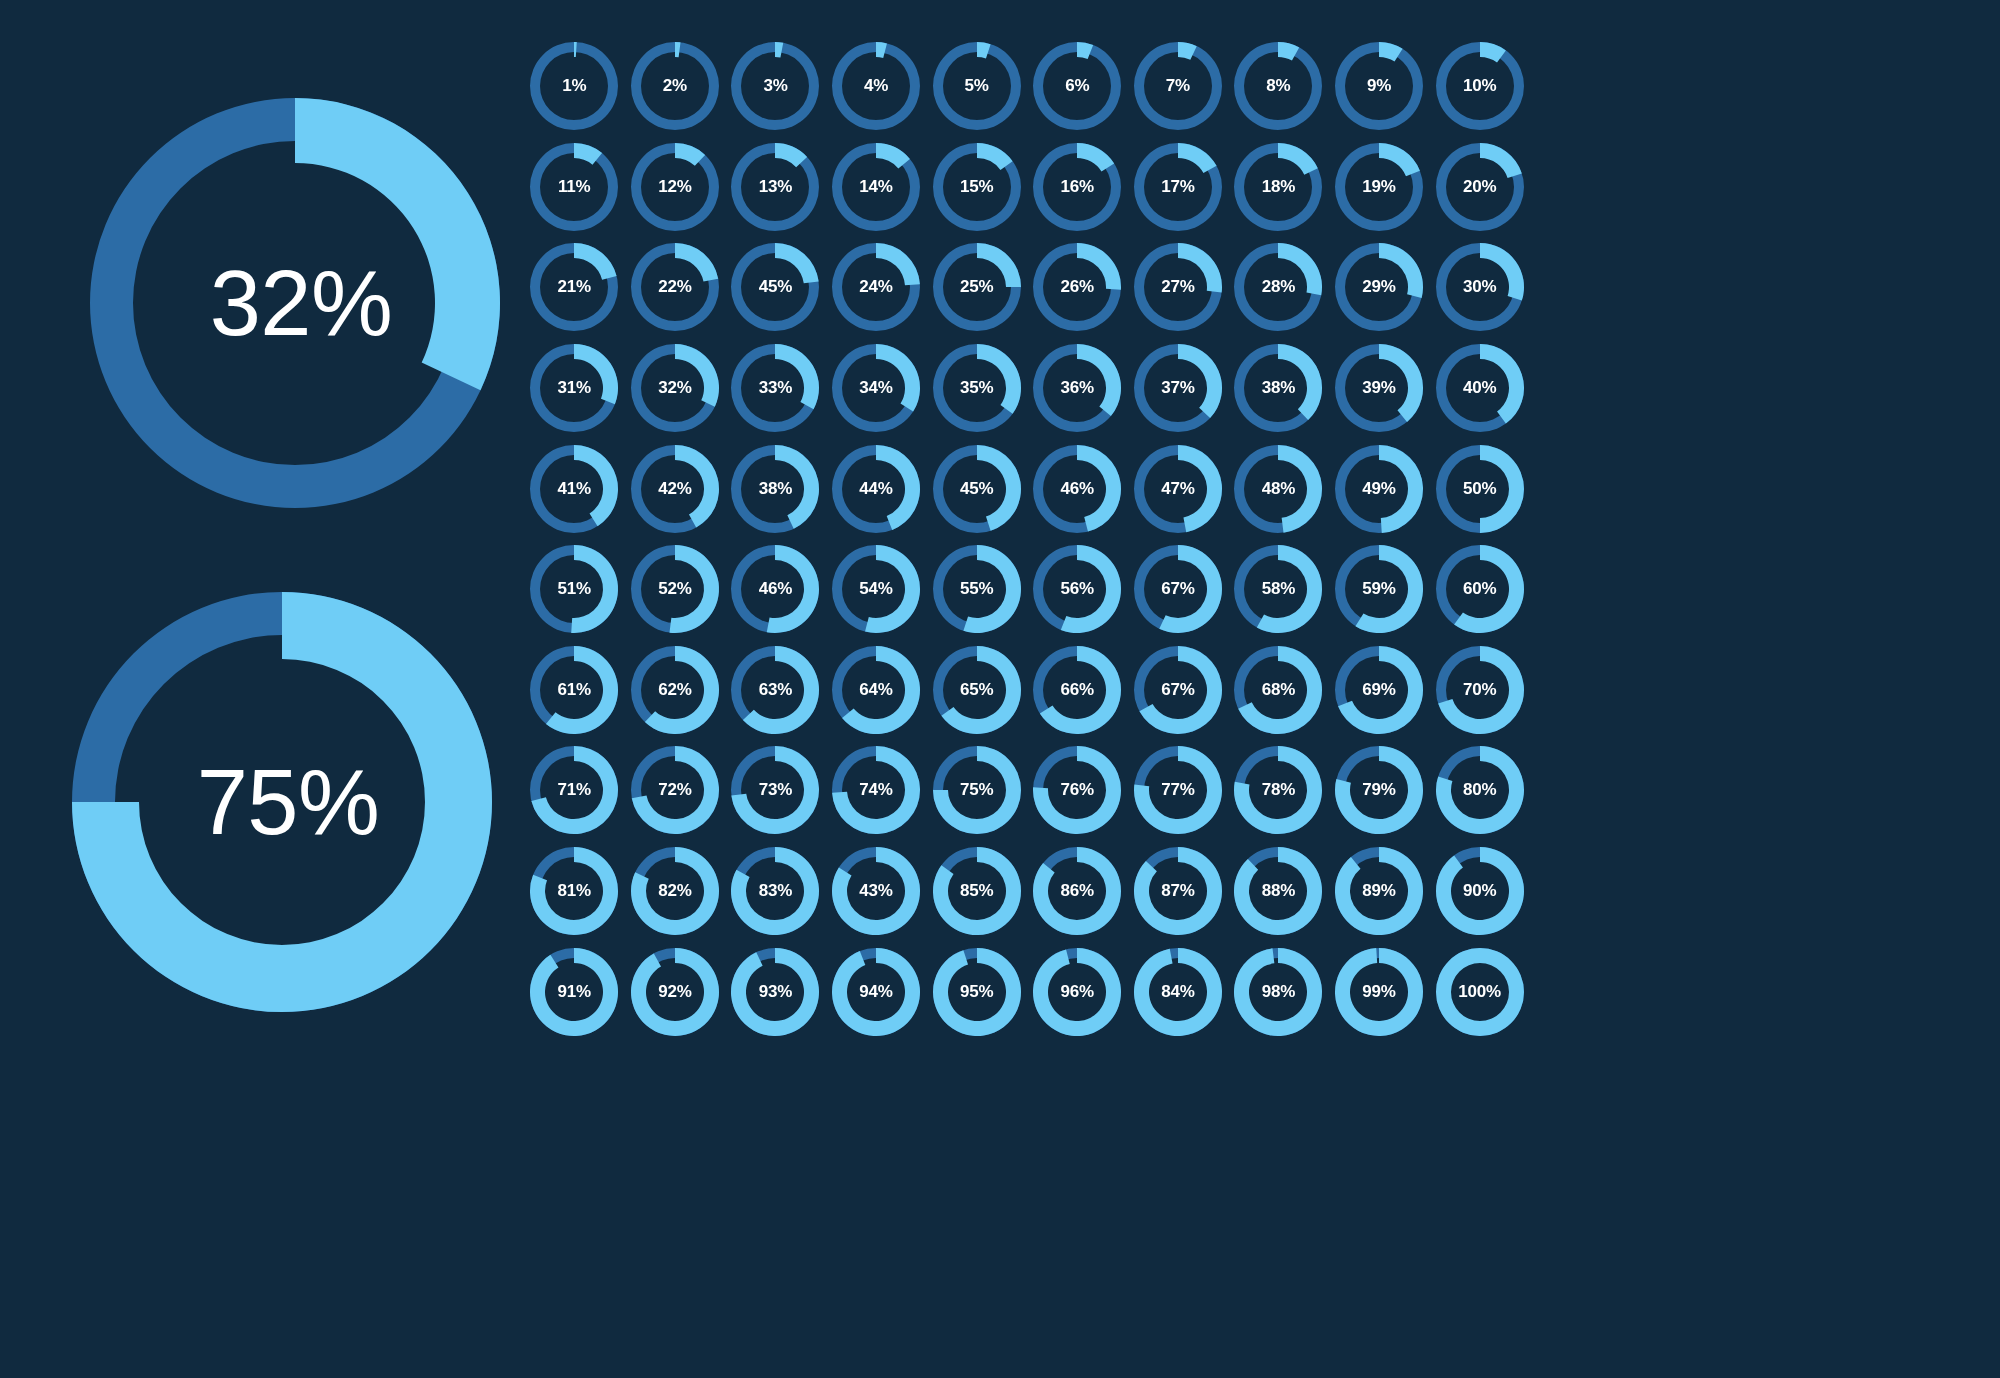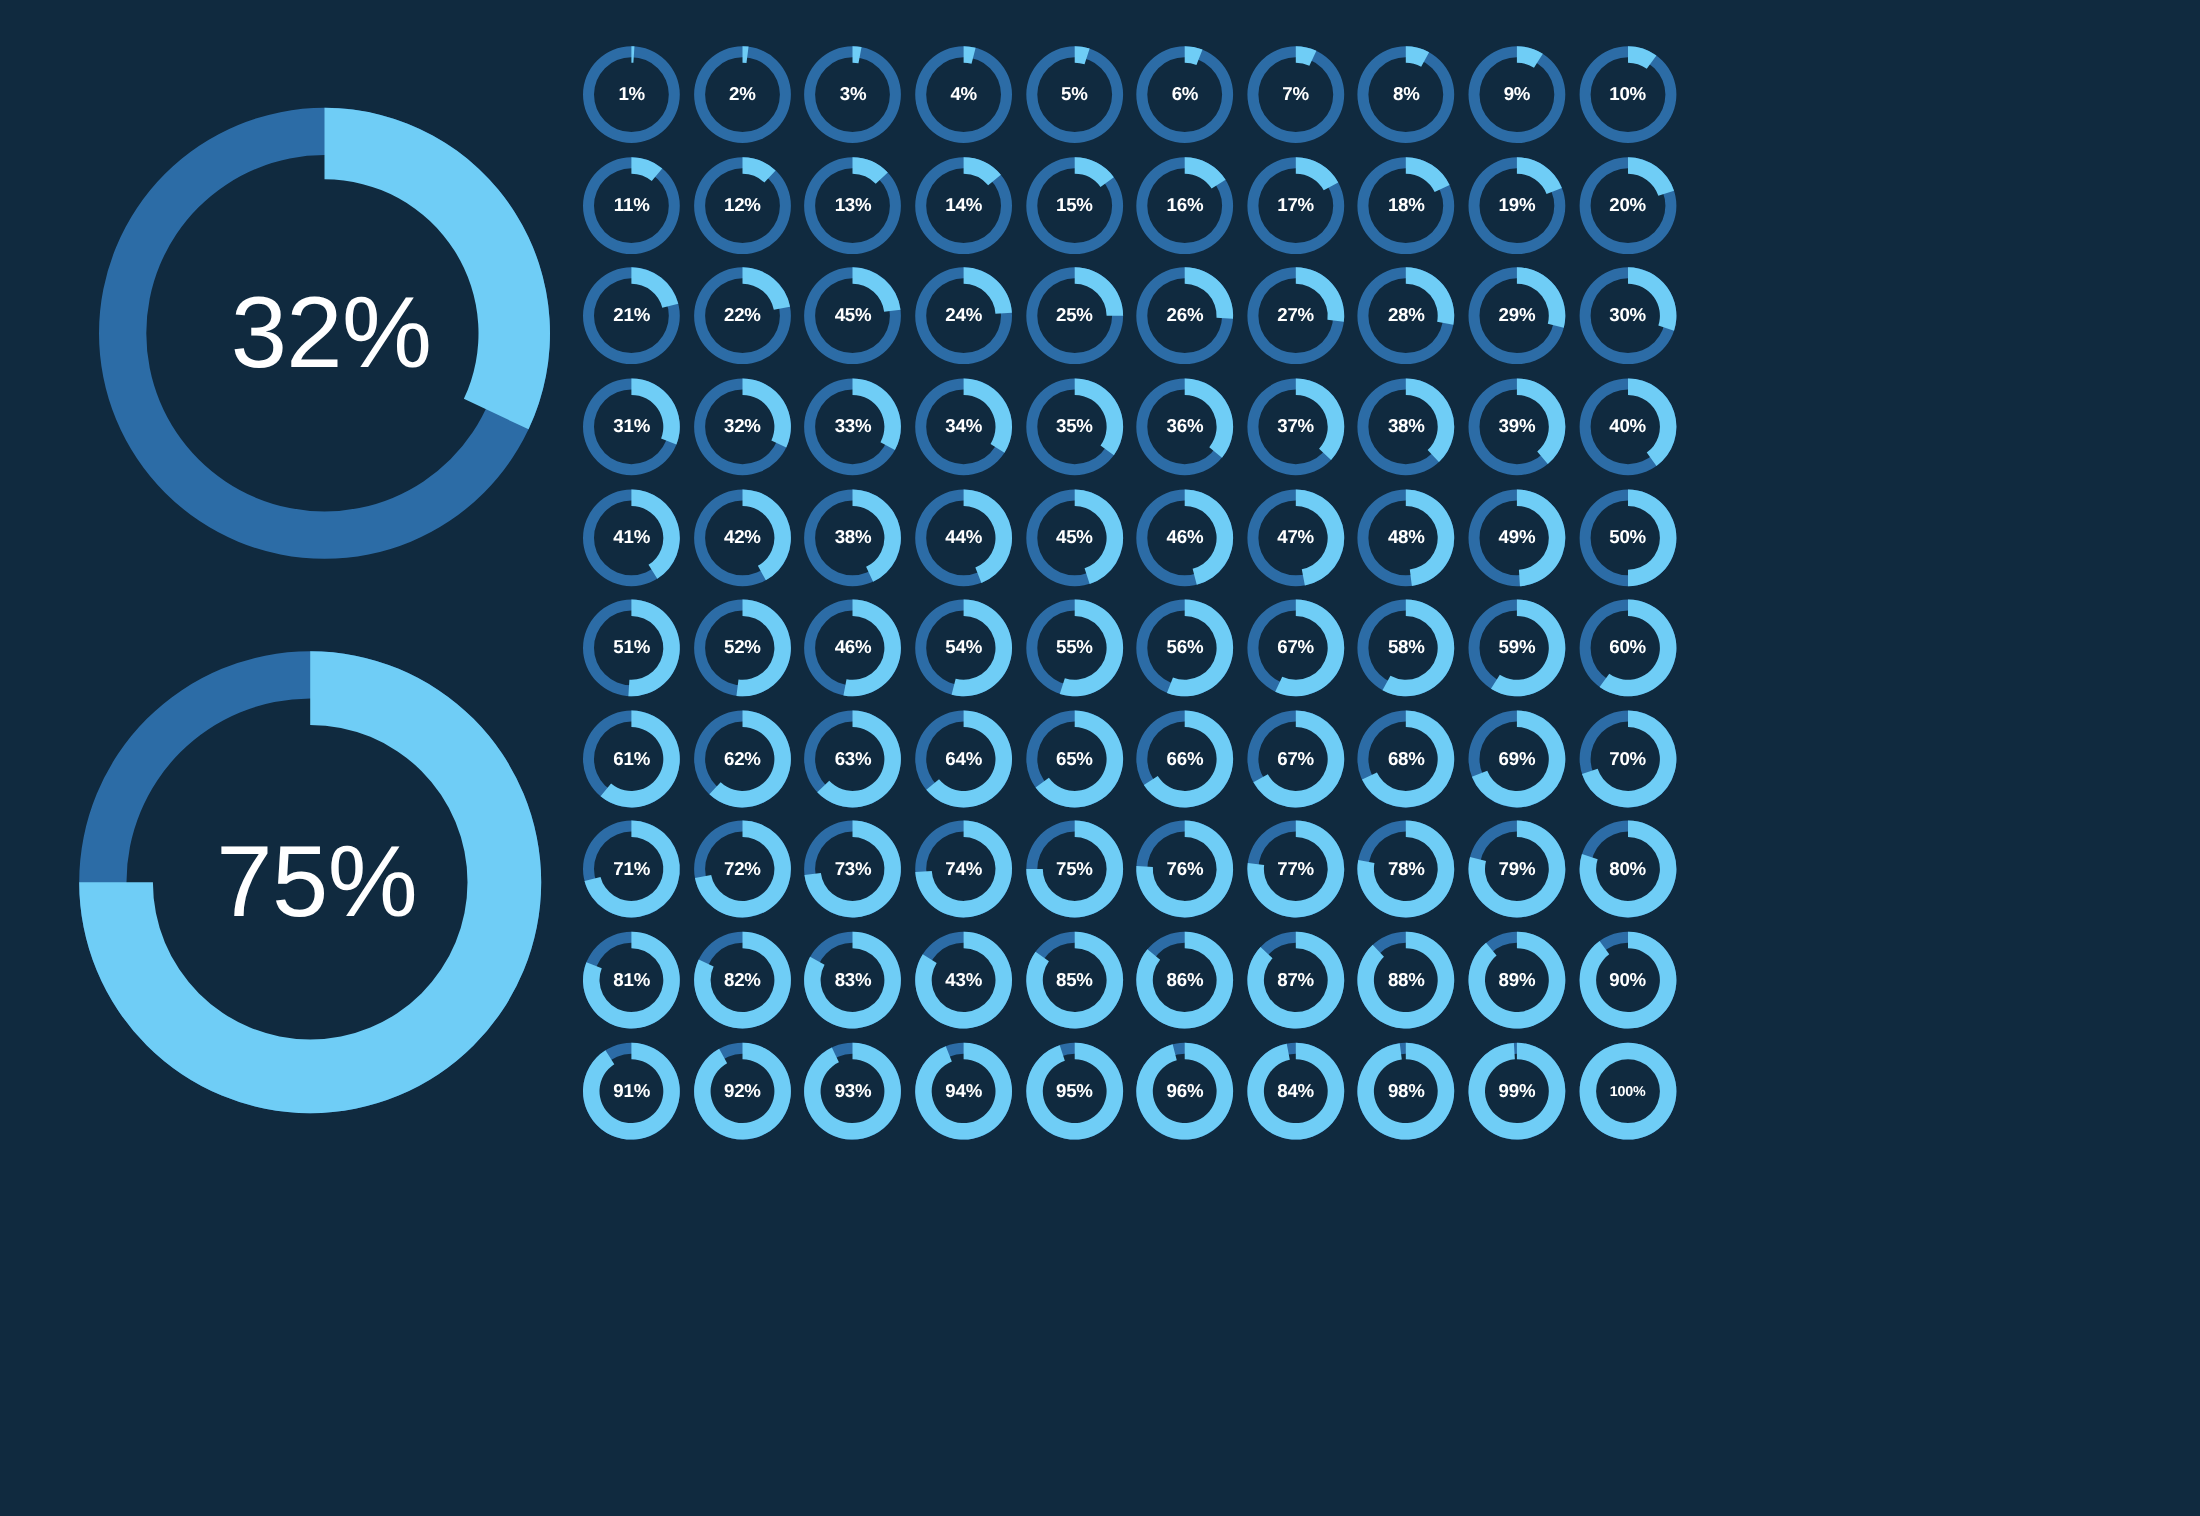--- a/index.html
+++ b/index.html
@@ -83,21 +83,21 @@
     display: flex;
     align-items: center;
     justify-content: center;
     color: #ffffff;
     font-size: 17px;
     font-weight: 700;
     letter-spacing: -0.2px;
     pointer-events: none;
     -webkit-font-smoothing: antialiased;
   }
-  .cell-label.small { font-size: 13px; }
+  .cell-label.small { font-size: 17px; }
 </style>
 </head>
 <body>
 
 <div id="stage">
 
   <div class="hero-wrap" id="hero-32">
     <svg width="470" height="470" viewBox="0 0 470 470">
       <g>
           <path d="M 235 30 A 205 205 0 1 1 235 440 A 205 205 0 1 1 235 30 Z M 235 73 A 162 162 0 1 0 235 397 A 162 162 0 1 0 235 73 Z" fill="#2c6ca6" fill-rule="evenodd"></path>

